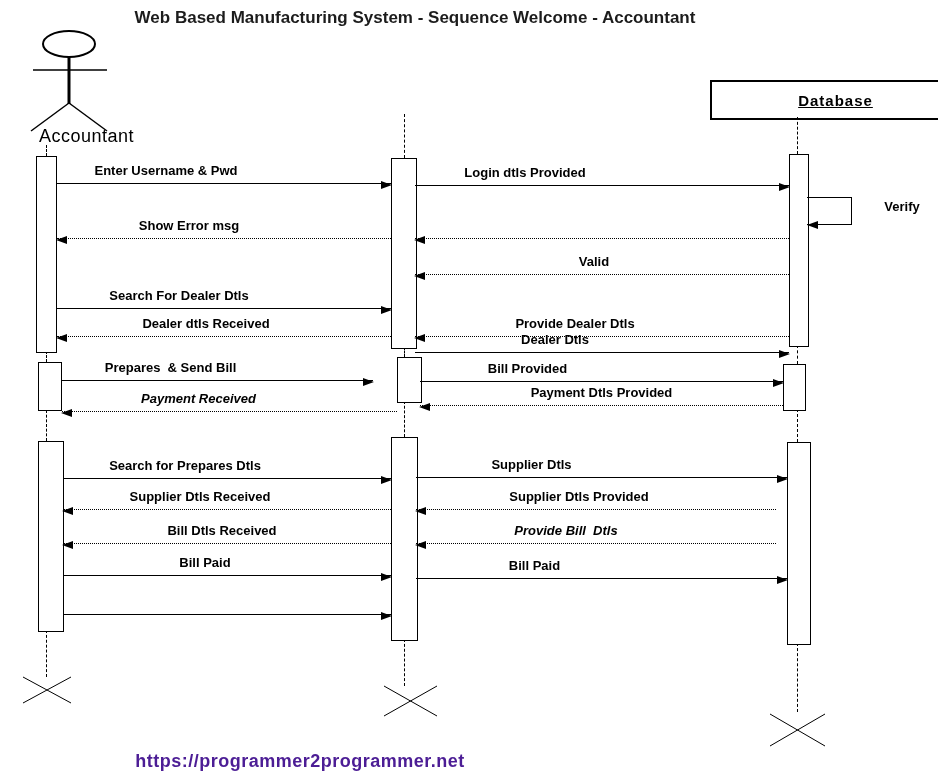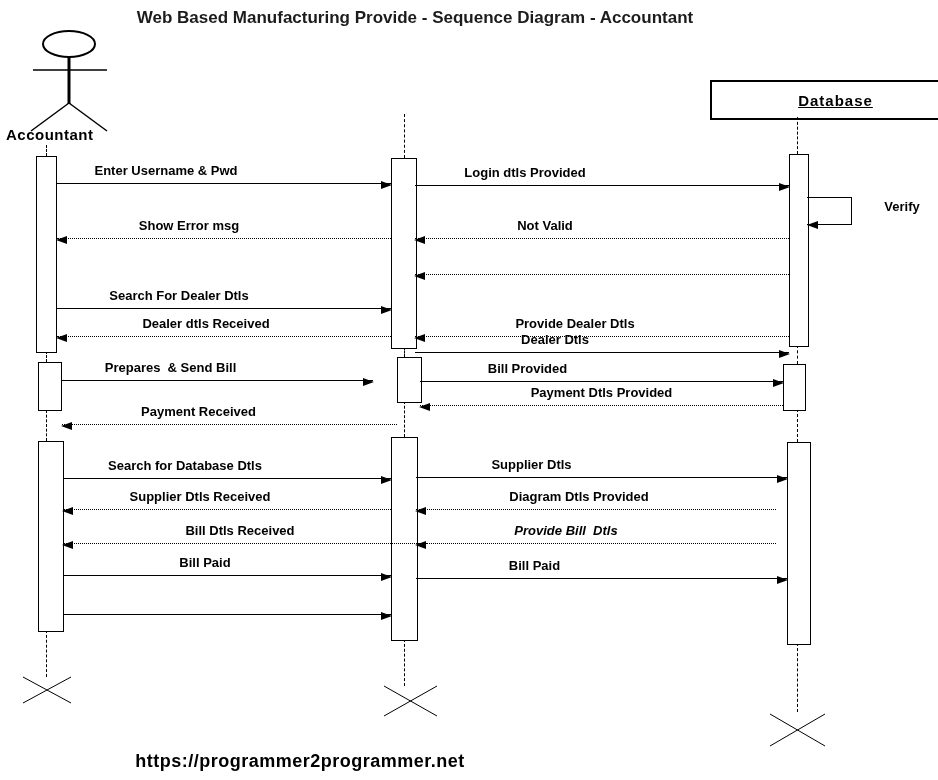--- a/index.html
+++ b/index.html
@@ -10,52 +10,52 @@
   .title{
     position:absolute;left:60px;top:8px;width:710px;text-align:center;
     font-size:17px;font-weight:bold;color:#1c1c1c;letter-spacing:0px;
   }
   .obj-box{
     position:absolute;border:2px solid #000;background:#fff;
     display:flex;align-items:center;justify-content:center;
   }
   .obj-label{font-size:15px;font-weight:bold;text-decoration:underline;letter-spacing:1px;}
   .actor-label{
-    position:absolute;left:6px;top:126px;width:128px;text-align:left;
-    font-size:15px;font-weight:bold;letter-spacing:0.5px;
+    position:absolute;left:6px;top:126px;width:128px;text-align:right;
+    font-size:18px;font-weight:normal;letter-spacing:0.5px;
   }
   .lifeline{position:absolute;width:0;border-left:1px dashed #000;}
   .act{position:absolute;border:1px solid #000;background:#fff;}
   .msg{position:absolute;height:24px;}
   .mline{position:absolute;left:0;right:0;bottom:0;height:0;border-bottom:1px solid #000;}
   .msg.dotted .mline{border-bottom:1px dotted #000;}
   .ah{position:absolute;width:0;height:0;border-style:solid;bottom:-5px;}
   .ah-r{right:-1px;border-width:4.5px 0 4.5px 11px;border-color:transparent transparent transparent #000;}
   .ah-l{left:-1px;border-width:4.5px 11px 4.5px 0;border-color:transparent #000 transparent transparent;}
   .mlabel{
     position:absolute;left:0;right:0;bottom:6px;text-align:center;
     font-size:13px;font-weight:bold;white-space:pre;
   }
   .selfloop{position:absolute;left:807px;top:197px;width:44px;height:26px;
     border-top:1px solid #000;border-right:1px solid #000;border-bottom:1px solid #000;}
   .selfloop .ah-l{bottom:-5px;left:0;}
   .self-label{position:absolute;left:862px;top:199px;width:80px;text-align:center;
     font-size:13px;font-weight:bold;}
   .watermark{
     position:absolute;left:60px;top:751px;width:480px;text-align:center;
-    font-size:18px;font-weight:bold;color:#000000;letter-spacing:0.5px;
+    font-size:18px;font-weight:bold;color:#4c1d95;letter-spacing:0.5px;
   }
   svg{display:block;}
 </style>
 </head>
 <body>
 
 <div id="stage">
 
-  <div class="title">Web Based Manufacturing Provide - Sequence Diagram - Accountant</div>
+  <div class="title">Web Based Manufacturing System - Sequence Welcome - Accountant</div>
 
   <div style="position:absolute;left:10px;top:25px;width:120px;height:112px;">
     <svg width="120" height="112" viewBox="0 0 120 112">
       <ellipse cx="59" cy="19" rx="26" ry="13" fill="none" stroke="#000" stroke-width="2"></ellipse>
       <line x1="59" y1="32" x2="59" y2="79" stroke="#000" stroke-width="3"></line>
       <line x1="23" y1="45" x2="97" y2="45" stroke="#000" stroke-width="1.5"></line>
       <line x1="59" y1="78" x2="21" y2="106" stroke="#000" stroke-width="1.5"></line>
       <line x1="59" y1="78" x2="97" y2="106" stroke="#000" stroke-width="1.5"></line>
     </svg>
   </div>
@@ -108,36 +108,36 @@
   <div class="msg dotted" style="left:57px;top:313px;width:334px;">
     <div class="mline"></div>
     <div class="ah ah-l"></div>
     <div class="mlabel" style="transform:translateX(-18px);">Dealer dtls Received</div>
   </div>
   <div class="msg solid" style="left:62px;top:357px;width:311px;">
     <div class="mline"></div>
     <div class="ah ah-r"></div>
     <div class="mlabel" style="transform:translateX(-47px);">Prepares  &amp; Send Bill</div>
   </div>
-  <div class="msg dotted" style="left:62px;top:401px;width:335px;">
+  <div class="msg dotted" style="left:62px;top:388px;width:335px;font-style:italic;">
     <div class="mline"></div>
     <div class="ah ah-l"></div>
     <div class="mlabel" style="transform:translateX(-31px);">Payment Received</div>
   </div>
   <div class="msg solid" style="left:63px;top:455px;width:328px;">
     <div class="mline"></div>
     <div class="ah ah-r"></div>
-    <div class="mlabel" style="transform:translateX(-42px);">Search for Database Dtls</div>
+    <div class="mlabel" style="transform:translateX(-42px);">Search for Prepares Dtls</div>
   </div>
   <div class="msg dotted" style="left:63px;top:486px;width:328px;">
     <div class="mline"></div>
     <div class="ah ah-l"></div>
     <div class="mlabel" style="transform:translateX(-27px);">Supplier Dtls Received</div>
   </div>
-  <div class="msg dotted" style="left:63px;top:520px;width:328px;padding-left:36px;">
+  <div class="msg dotted" style="left:63px;top:520px;width:328px;">
     <div class="mline"></div>
     <div class="ah ah-l"></div>
     <div class="mlabel" style="transform:translateX(-5px);">Bill Dtls Received</div>
   </div>
   <div class="msg solid" style="left:63px;top:552px;width:328px;">
     <div class="mline"></div>
     <div class="ah ah-r"></div>
     <div class="mlabel" style="transform:translateX(-22px);">Bill Paid</div>
   </div>
   <div class="msg solid" style="left:63px;top:591px;width:328px;">
@@ -146,25 +146,25 @@
   </div>
 
   <div class="msg solid" style="left:415px;top:162px;width:374px;">
     <div class="mline"></div>
     <div class="ah ah-r"></div>
     <div class="mlabel" style="transform:translateX(-77px);">Login dtls Provided</div>
   </div>
   <div class="msg dotted" style="left:415px;top:215px;width:374px;">
     <div class="mline"></div>
     <div class="ah ah-l"></div>
-    <div class="mlabel" style="transform:translateX(-57px);">Not Valid</div>
   </div>
   <div class="msg dotted" style="left:415px;top:251px;width:374px;">
     <div class="mline"></div>
     <div class="ah ah-l"></div>
+    <div class="mlabel" style="transform:translateX(-8px);">Valid</div>
   </div>
   <div class="msg solid" style="left:415px;top:285px;width:374px;margin-top:44px;">
     <div class="mline"></div>
     <div class="ah ah-r"></div>
     <div class="mlabel" style="transform:translateX(-47px);">Dealer Dtls</div>
   </div>
   <div class="msg dotted" style="left:415px;top:313px;width:374px;">
     <div class="mline"></div>
     <div class="ah ah-l"></div>
     <div class="mlabel" style="transform:translateX(-27px);">Provide Dealer Dtls</div>
@@ -180,21 +180,21 @@
     <div class="mlabel">Payment Dtls Provided</div>
   </div>
   <div class="msg solid" style="left:416px;top:454px;width:371px;">
     <div class="mline"></div>
     <div class="ah ah-r"></div>
     <div class="mlabel" style="transform:translateX(-70px);">Supplier Dtls</div>
   </div>
   <div class="msg dotted" style="left:416px;top:486px;width:360px;">
     <div class="mline"></div>
     <div class="ah ah-l"></div>
-    <div class="mlabel" style="transform:translateX(-17px);">Diagram Dtls Provided</div>
+    <div class="mlabel" style="transform:translateX(-17px);">Supplier Dtls Provided</div>
   </div>
   <div class="msg dotted" style="left:416px;top:520px;width:360px;">
     <div class="mline"></div>
     <div class="ah ah-l"></div>
     <div class="mlabel" style="transform:translateX(-30px);font-style:italic;">Provide Bill  Dtls</div>
   </div>
   <div class="msg solid" style="left:416px;top:555px;width:371px;">
     <div class="mline"></div>
     <div class="ah ah-r"></div>
     <div class="mlabel" style="transform:translateX(-67px);">Bill Paid</div>

